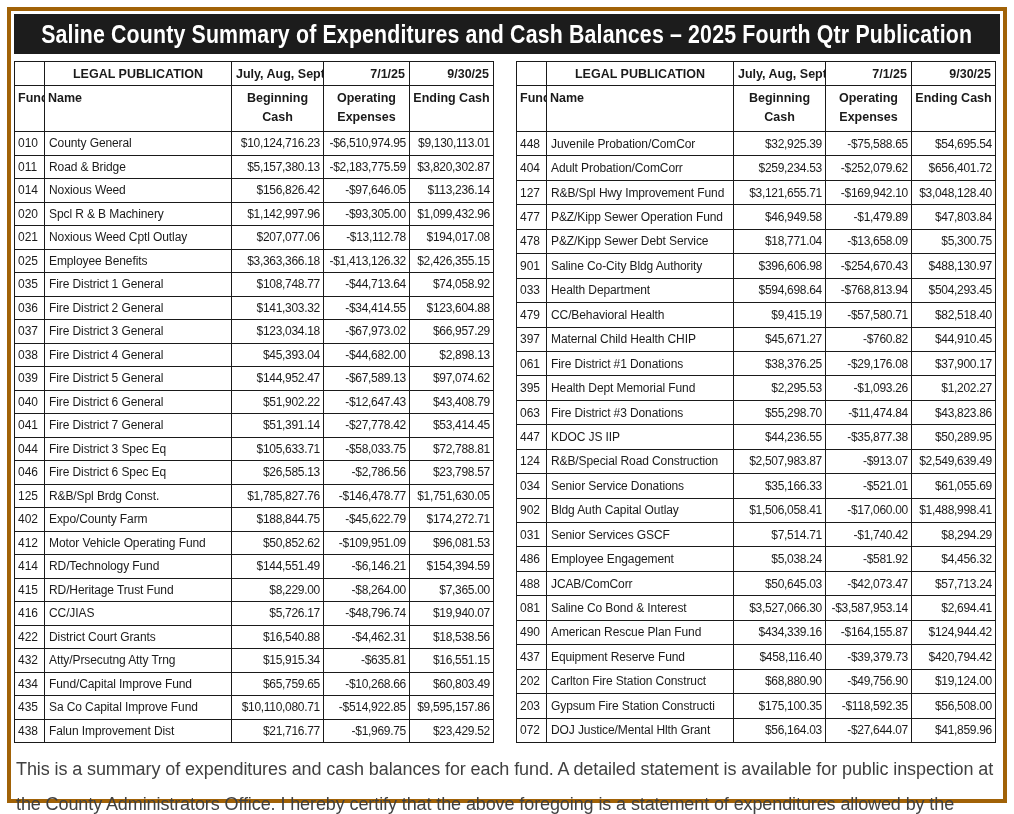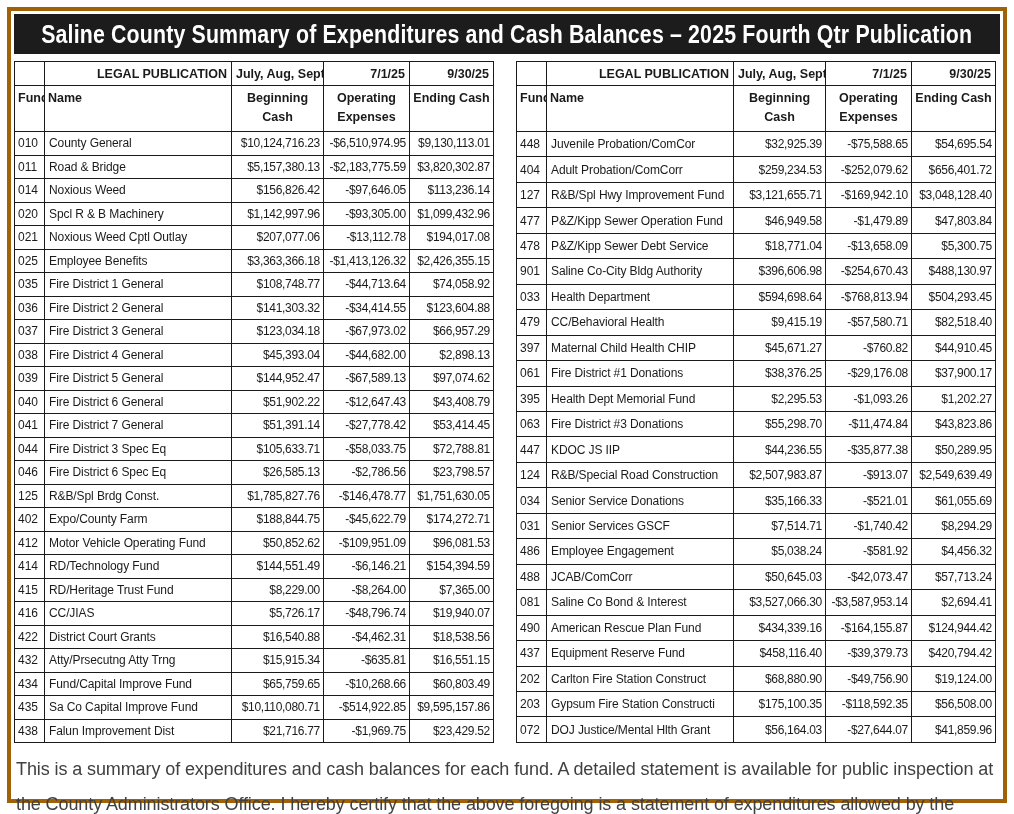--- a/index.html
+++ b/index.html
@@ -37,21 +37,21 @@
   col.c-end  { width:84px; }
   tr.h1 th {
     height:24px; font-size:12.5px; font-weight:bold; white-space:nowrap;
     padding:0 4px; vertical-align:middle;
   }
   tr.h2 th {
     height:46px; font-size:12.5px; font-weight:bold; vertical-align:top;
     padding:3px 3px 0 3px; line-height:1.5; text-align:center;
   }
   tr.h2 th.al { text-align:left; padding-left:3px; }
-  .center { text-align:right; }
+  .center { text-align:center; }
   .right  { text-align:right; }
   tbody td {
     height:23.5px; font-size:12px; vertical-align:middle; white-space:nowrap;
   }
   tbody td.fund { padding:0 2px 0 3px; text-align:left; }
   tbody td.name { padding:0 2px 0 4px; text-align:left; letter-spacing:-0.1px; }
   tbody td.num  { padding:0 3px 0 1px; text-align:right; letter-spacing:-0.3px; }
   .footer {
     margin:9px 5px 0 5px; font-size:18px; line-height:1.95;
     letter-spacing:-0.1px; color:#404040;
@@ -402,20 +402,27 @@
             <td class="num">$2,549,639.49</td>
           </tr>
           <tr>
             <td class="fund">034</td>
             <td class="name">Senior Service Donations</td>
             <td class="num">$35,166.33</td>
             <td class="num">-$521.01</td>
             <td class="num">$61,055.69</td>
           </tr>
           <tr>
+            <td class="fund">902</td>
+            <td class="name">Bldg Auth Capital Outlay</td>
+            <td class="num">$1,506,058.41</td>
+            <td class="num">-$17,060.00</td>
+            <td class="num">$1,488,998.41</td>
+          </tr>
+          <tr>
             <td class="fund">031</td>
             <td class="name">Senior Services GSCF</td>
             <td class="num">$7,514.71</td>
             <td class="num">-$1,740.42</td>
             <td class="num">$8,294.29</td>
           </tr>
           <tr>
             <td class="fund">486</td>
             <td class="name">Employee Engagement</td>
             <td class="num">$5,038.24</td>

